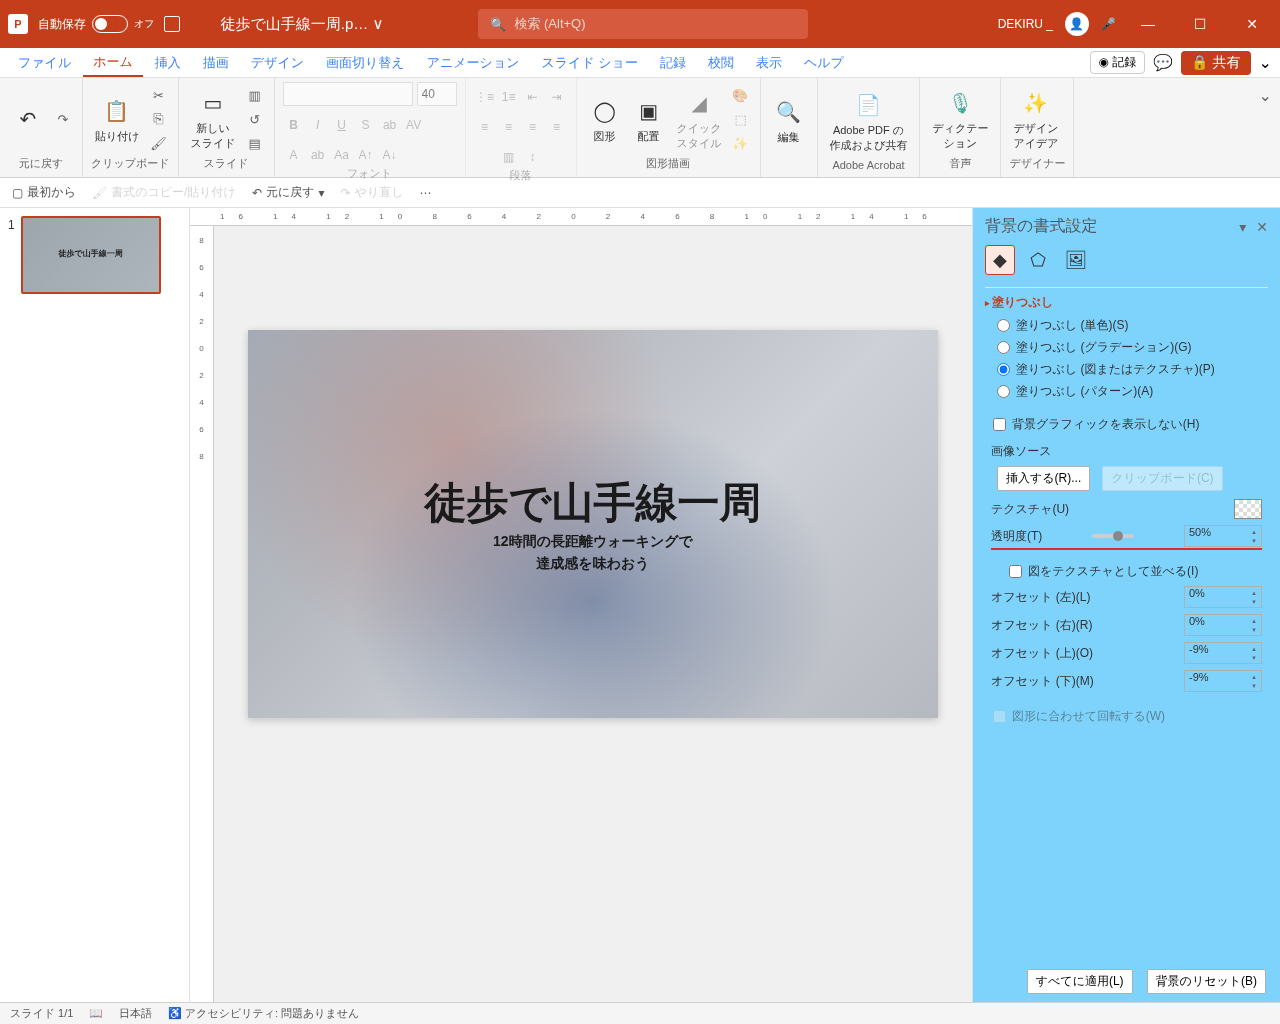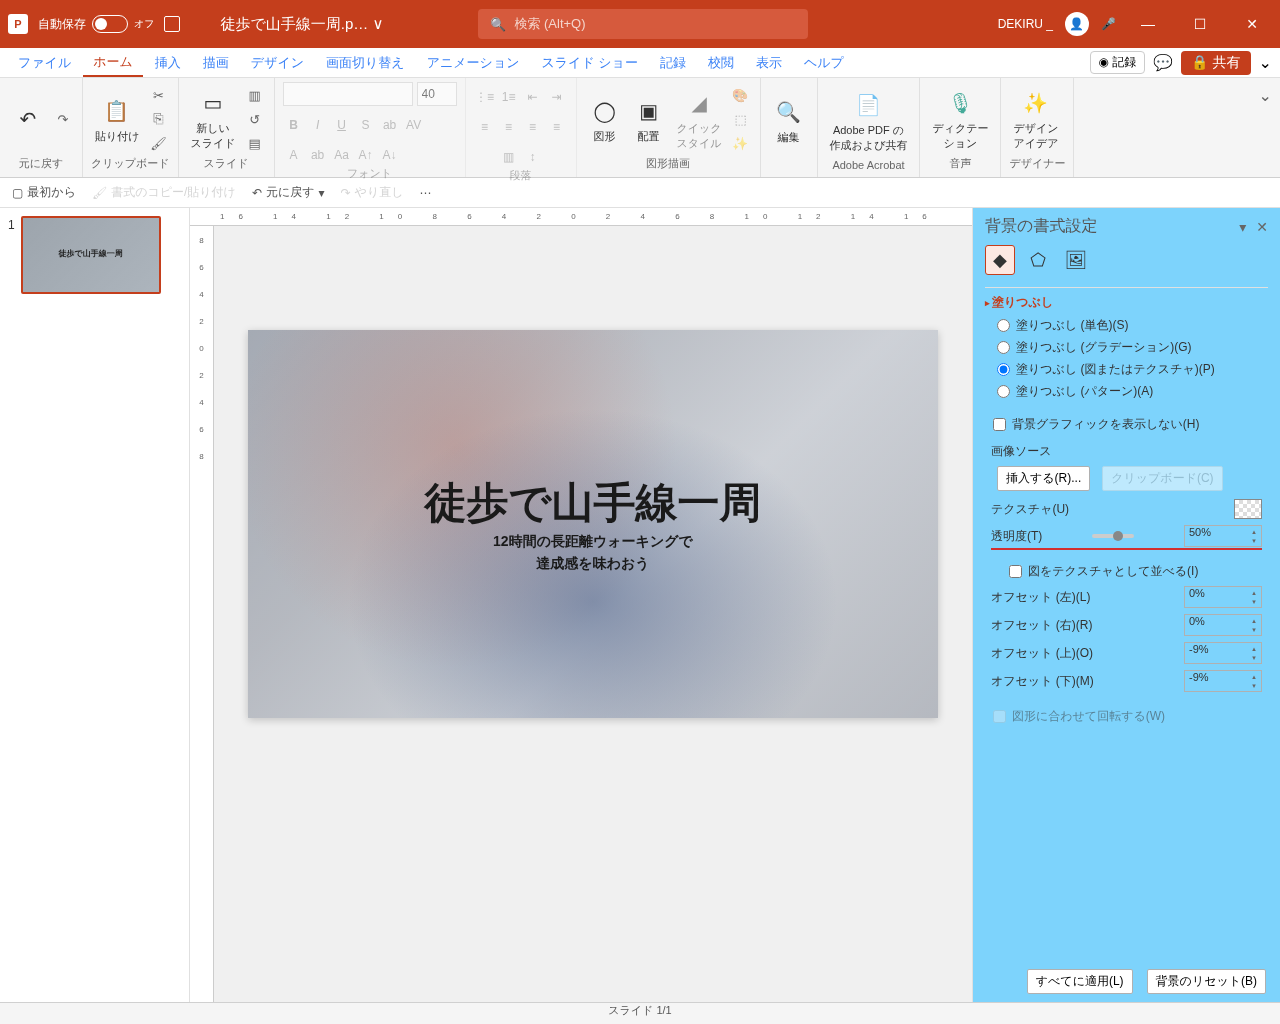--- a/index.html
+++ b/index.html
@@ -83,21 +83,21 @@
 .tex-swatch { width: 28px; height: 20px; border: 1px solid #888; background: repeating-conic-gradient(#ddd 0 25%, #fff 0 50%) 0 0/8px 8px; }
 .field-row { display: flex; align-items: center; justify-content: space-between; margin: 6px 6px; gap: 6px; }
 .field-input { width: 78px; height: 22px; border: 1px solid #b0b0b0; font-size: 11px; padding: 0 4px; position: relative; }
 .spinners { position: absolute; right: 1px; top: 1px; display: flex; flex-direction: column; }
 .spin { width: 12px; height: 9px; font-size: 7px; color: #666; text-align: center; line-height: 9px; }
 .slider-mini { width: 42px; height: 4px; background: #ccc; position: relative; border-radius: 2px; }
 .slider-mini::after { content: ''; position: absolute; width: 10px; height: 10px; background: #888; border-radius: 50%; top: -3px; left: 50%; }
 .highlight-underline { position: absolute; height: 2px; background: #d32f2f; }
 .bottom-btns { position: absolute; bottom: 30px; right: 14px; display: flex; gap: 8px; }
 
-.statusbar { position: absolute; bottom: 0; left: 0; right: 0; height: 22px; background: #f5f5f5; border-top: 1px solid #d0d0d0; display: flex; align-items: center; padding: 0 10px; font-size: 11px; color: #555; gap: 16px; flex-direction: column; }
+.statusbar { position: absolute; bottom: 0; left: 0; right: 0; height: 22px; background: #f5f5f5; border-top: 1px solid #d0d0d0; display: flex; align-items: center; padding: 0 10px; font-size: 11px; color: #555; gap: 16px; }
 .statusbar-right { margin-left: auto; display: flex; align-items: center; gap: 10px; }
 .view-btn { width: 20px; height: 16px; border: 1px solid #999; background: #fff; }
 .zoom-slider { width: 80px; height: 3px; background: #ccc; position: relative; }
 .zoom-slider::after { content: ''; position: absolute; width: 8px; height: 12px; background: #888; top: -4px; left: 40%; }
 </style>
 </head>
 <body>
 
 <div class="titlebar">
   <div class="titlebar-left">

